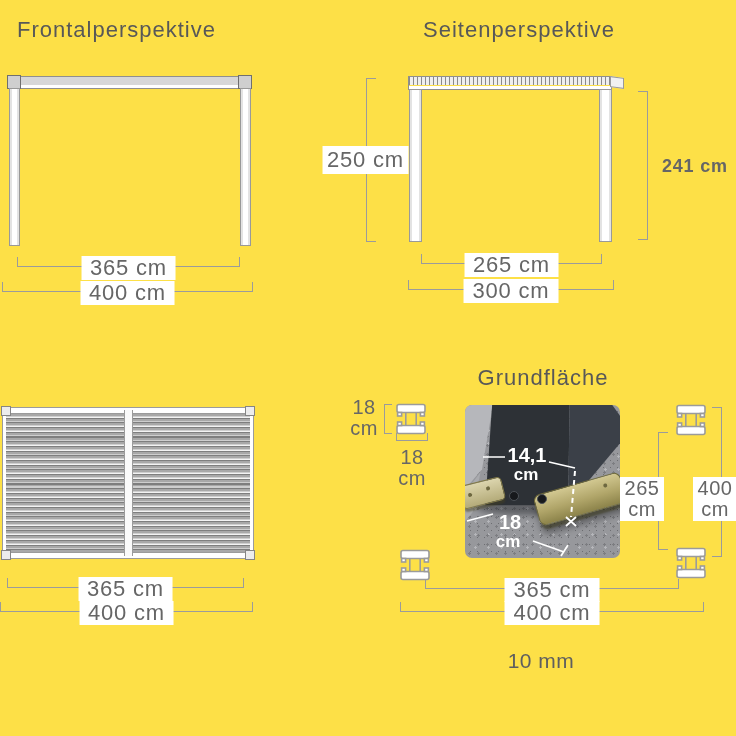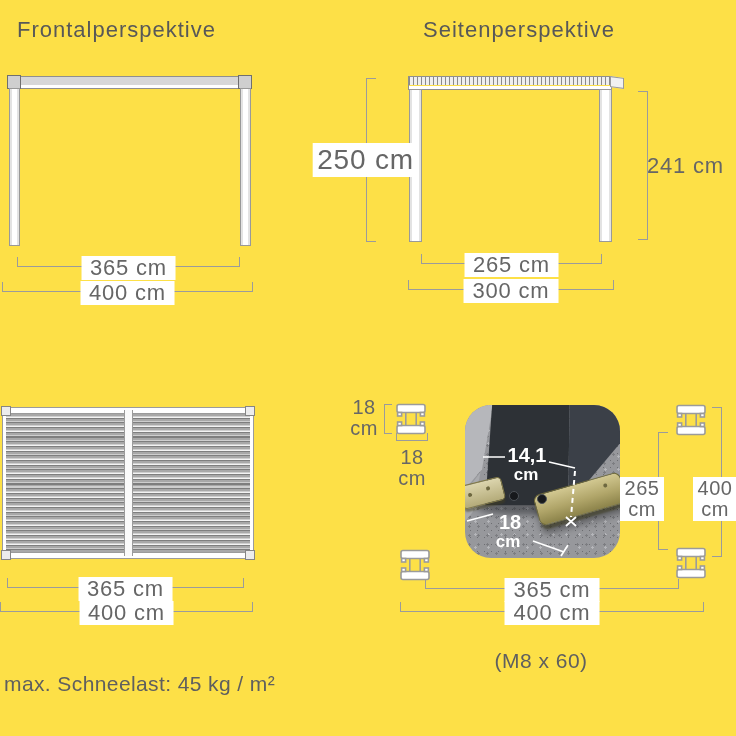--- a/index.html
+++ b/index.html
@@ -10,45 +10,45 @@
   
   .dimh{position:absolute;height:9px;border:1.5px solid #9b9b9b;border-top:none;}
   .dimh>span{position:absolute;left:50%;bottom:-1.5px;transform:translate(-50%,50%);
              background:#fff;padding:1px 9px;font-size:22px;letter-spacing:.8px;
              color:#666;white-space:nowrap;line-height:1;}
   
   .dimv{position:absolute;width:9px;border:1.5px solid #9b9b9b;}
   .ticks-right{border-right:none;}
   .ticks-left{border-left:none;}
   .dimv>.on-line{position:absolute;left:-1.5px;top:50%;transform:translate(-50%,-50%);
-             background:#fff;padding:3px 5px;font-size:28px;letter-spacing:.8px;color:#666;
+             background:#fff;padding:3px 5px;font-size:22px;letter-spacing:.8px;color:#666;
              white-space:nowrap;line-height:1;}
-  .dimv>.at-right{position:absolute;left:100%;margin-left:0;top:50%;transform:translateY(-50%);
-             font-size:22px;letter-spacing:.8px;color:#666;white-space:nowrap;line-height:1;}
+  .dimv>.at-right{position:absolute;left:100%;margin-left:15px;top:50%;transform:translateY(-50%);
+             font-size:18px;letter-spacing:.8px;color:#666;white-space:nowrap;line-height:1;font-weight:bold;}
   .stack-label{position:absolute;text-align:center;font-size:20px;letter-spacing:.5px;
              color:#666;line-height:1.05;background:#fff;padding:1px 1px;}
   .stack-label span{display:block;}
   
   .post{background:#fff;border:1px solid #999;box-shadow:inset 2px 0 #e3e3e3,inset -2px 0 #e3e3e3;}
   .fbeam{background:linear-gradient(#d7d7d7 0 8px,#fff 8px);border:1px solid #8f8f8f;}
   .fcap{background:#cfcfcf;border:1px solid #6f6f6f;}
   .sbeam{border:1px solid #8f8f8f;
          background:
            linear-gradient(#fff,#fff) bottom/100% 3px no-repeat,
            repeating-linear-gradient(to right,#8a8a8a 0 1px,#efefef 1px 4px) top/100% 8px no-repeat;}
   
   .panel{background:#fff;border:1px solid #9b9b9b;}
   .louvres{position:absolute;left:3px;right:3px;top:5px;bottom:5px;
            background:repeating-linear-gradient(to bottom,#7e7e7e 0 1px,#a8a8a8 1px 3px,#cecece 3px 4px,#f3f3f3 4px 4.7px);}
   .rail{position:absolute;left:0;right:0;height:5px;background:#fff;}
   .divider{position:absolute;width:7px;background:#fafafa;border-left:1px solid #9b9b9b;border-right:1px solid #9b9b9b;}
   .cornersq{position:absolute;width:8px;height:8px;background:#ececec;border:1px solid #858585;}
   .profile-icon{position:absolute;width:30px;height:32px;}
   
-  .photo{position:absolute;left:465px;top:405px;width:155px;height:153px;border-radius:26px;
+  .photo{position:absolute;left:465px;top:405px;width:155px;height:153px;border-radius:7px;
          overflow:hidden;background-color:#97989c;
          background-image:radial-gradient(circle,#7c7d81 1px,transparent 1.4px),
                           radial-gradient(circle,#b5b6ba 1px,transparent 1.4px),
                           radial-gradient(circle,#6d6e72 .8px,transparent 1px);
          background-size:9px 9px,13px 13px,7px 7px;background-position:0 0,4px 6px,2px 3px;}
   .slabA{position:absolute;inset:0;background:#b6b7bb;clip-path:polygon(0 0,18% 0,11% 42%,0 55%);}
   .slabB{position:absolute;inset:0;background:#a9aaae;clip-path:polygon(0 57%,10% 44%,5% 70%,0 76%);}
   .post-front{position:absolute;inset:0;background:#2d3136;clip-path:polygon(17.5% 0,67.5% 0,66.5% 65.5%,13% 65.5%);}
   .post-side{position:absolute;inset:0;background:#3b4048;clip-path:polygon(67.5% 0,95% 0,100% 7%,100% 25%,66.5% 65.5%);}
   .floor-shadow{position:absolute;left:12px;top:96px;width:98px;height:14px;border-radius:50%;
@@ -133,20 +133,21 @@
     <div class="cornersq" style="left:-2px;bottom:-2px;"></div>
     <div class="cornersq" style="right:-2px;bottom:-2px;"></div>
   </div>
   <div class="dimh" style="left:7px;top:578px;width:235px;">
     <span>365 cm</span>
   </div>
   <div class="dimh" style="left:0px;top:602px;width:251px;">
     <span>400 cm</span>
   </div>
 
+  <div class="abs title" style="left:465px;top:365px;width:156px;text-align:center;">Grundfläche</div>
 
   <svg class="profile-icon" style="left:396px;top:403px;" viewBox="0 0 30 32">
       <use href="#profile"></use>
     </svg>
   <div class="dimv ticks-right" style="left:384px;top:404px;height:28px;width:7px;"></div>
   <div class="stack-label" style="left:344px;top:396px;width:38px;background:transparent;">
     <span>18</span>
       <span>cm</span>
   </div>
   <div class="dimh" style="left:396px;top:433px;width:30px;height:7px;"></div>
@@ -207,18 +208,17 @@
     </svg>
 
   <div class="dimh" style="left:425px;top:579px;width:252px;">
     <span>365 cm</span>
   </div>
   <div class="dimh" style="left:400px;top:602px;width:302px;">
     <span>400 cm</span>
   </div>
 
   <div class="holes-note">
-    <span>(M8 x 60)</span>
-  </div>
-
-  <div class="footnote">max. Schneelast: 45 kg / m²</div>
+    <span>10 mm</span>
+  </div>
+
 
 </div>
 
 </body></html>

